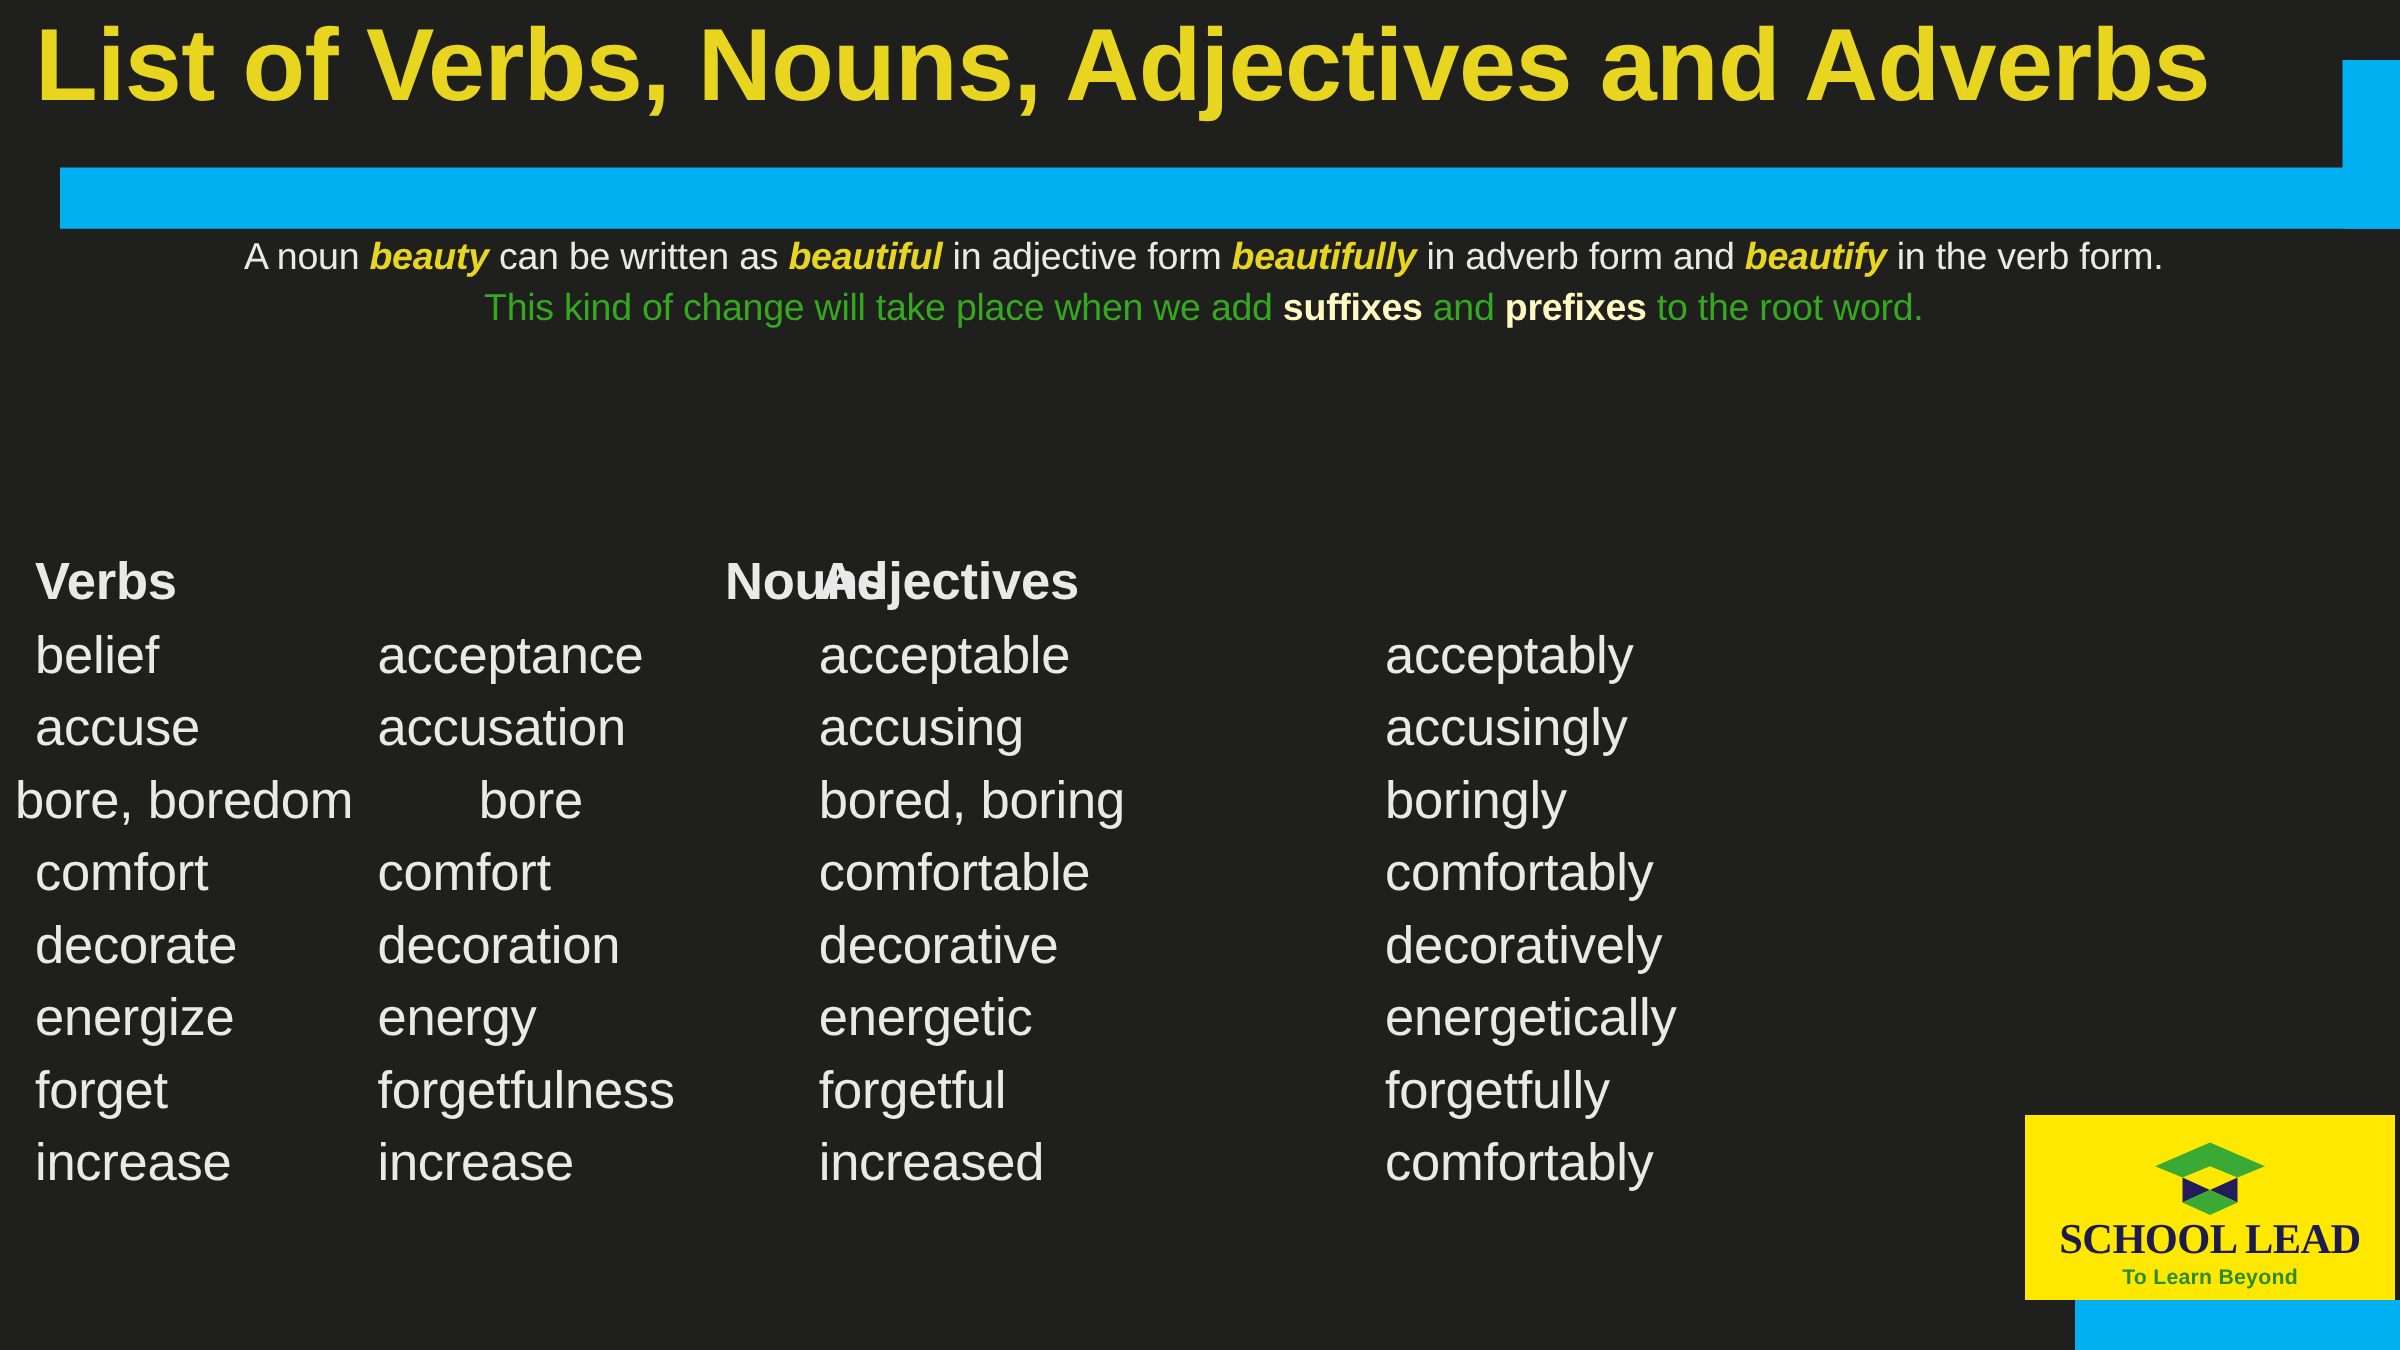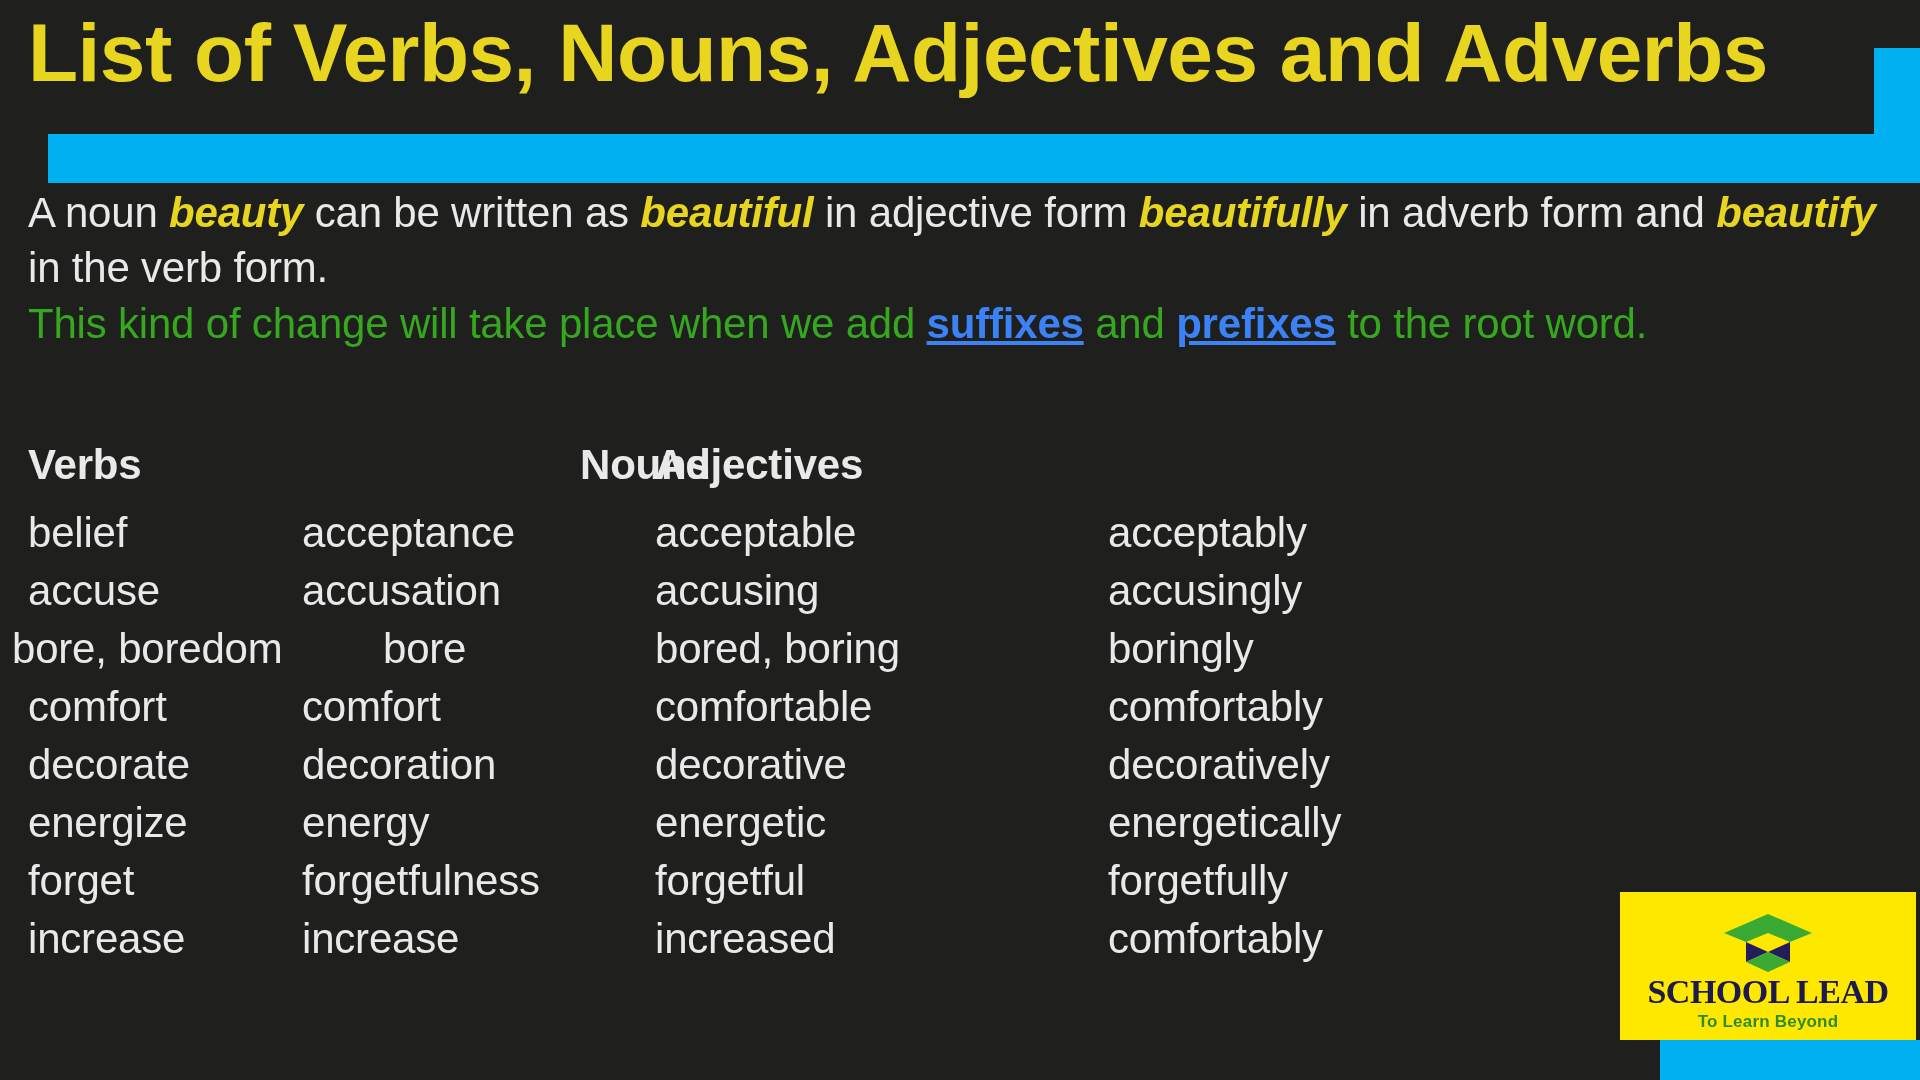--- a/index.html
+++ b/index.html
@@ -53,52 +53,51 @@
   }
 
   
   .para-block {
     position: absolute;
     left: 28px;
     top: 186px;
     width: 1870px;
   }
   .para {
-    font-size: 42px;
+    font-size: 30px;
     line-height: 1.3;
     color: #e9e9e9;
     margin: 0;
     letter-spacing: -0.2px;
+    text-align: center;
   }
   .para.green {
     color: #35a81f;
     margin-top: 2px;
   }
   .hl-yellow {
     color: #e8d520;
     font-weight: bold;
     font-style: italic;
   }
   .hl-green-bold {
     font-weight: bold;
-    color: #3b82f6;
-    text-decoration: underline;
+    color: #fef9c3;
   }
 
   
   .table {
     position: absolute;
     left: 0;
     top: 440px;
     width: 1920px;
   }
   .trow {
     display: flex;
     width: 1920px;
-    align-items: flex-end;
   }
   .thead .cell {
     font-family: "Liberation Sans Narrow", "Liberation Sans", sans-serif;
     font-size: 40px;
     font-weight: bold;
     color: #ffe800;
     letter-spacing: -0.3px;
   }
   .trow .cell {
     font-size: 42px;

